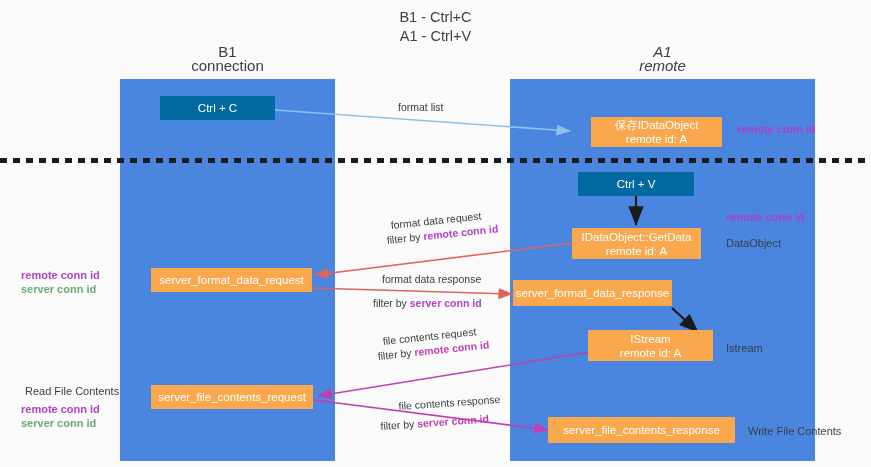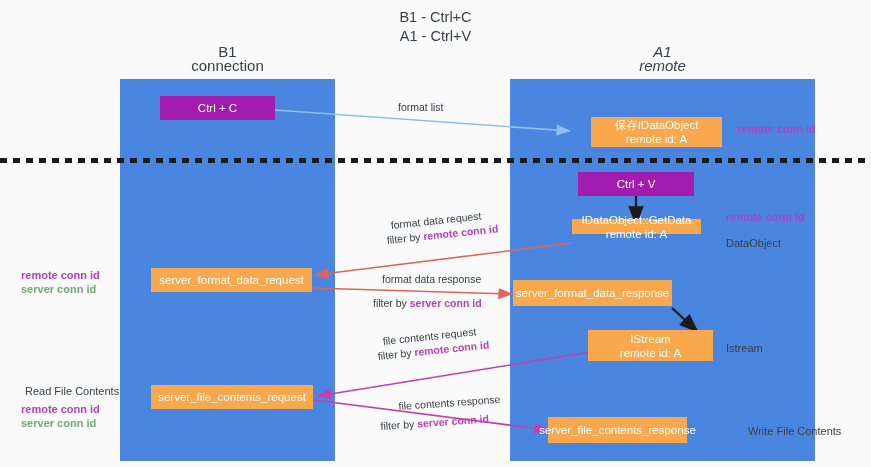--- a/index.html
+++ b/index.html
@@ -66,21 +66,21 @@
     flex-direction: column;
     align-items: center;
     justify-content: center;
     text-align: center;
     color: #ffffff;
     font-size: 11.5px;
     line-height: 14px;
     padding: 2px 4px;
     white-space: pre-line;
   }
-  .node.green { background: #a21caf; }
+  .node.green { background: #0369a1; }
   .node.orange { background: #f9a84d; }
 
   .edge-label {
     position: absolute;
     font-size: 10.5px;
     color: #3c4043;
     line-height: 15px;
     white-space: nowrap;
   }
   .edge-label .purple { color: #b23fc4; font-weight: bold; }
@@ -154,33 +154,33 @@
 
   <div class="divider"></div>
 
   <div class="node green" style="left:160px; top:96px; width:115px; height:24px;">Ctrl + C</div>
 
   <div class="node orange" style="left:570px; top:117px; width:131px; height:30px;margin-left:21px;">保存IDataObject
 remote id: A</div>
 
   <div class="node green" style="left:578px; top:172px; width:116px; height:24px;">Ctrl + V</div>
 
-  <div class="node orange" style="left:572px; top:219px; width:129px; height:15px;">IDataObject::GetData
+  <div class="node orange" style="left:572px; top:228px; width:129px; height:31px;">IDataObject::GetData
 remote id: A</div>
 
   <div class="node orange" style="left:151px; top:268px; width:161px; height:24px;">server_format_data_request</div>
 
   <div class="node orange" style="left:513px; top:280px; width:159px; height:26px;">server_format_data_response</div>
 
   <div class="node orange" style="left:588px; top:330px; width:125px; height:31px;">IStream
 remote id: A</div>
 
   <div class="node orange" style="left:151px; top:385px; width:162px; height:24px;">server_file_contents_request</div>
 
-  <div class="node orange" style="left:548px; top:417px; width:139px; height:26px;">server_file_contents_response</div>
+  <div class="node orange" style="left:548px; top:417px; width:187px; height:26px;">server_file_contents_response</div>
 
   <div class="edge-label" style="left:398px; top:100px;">format list</div>
 
   <div class="edge-label" style="left:390px; top:218px; transform: rotate(-6deg); transform-origin: left top;">format data request</div>
   <div class="edge-label" style="left:386px; top:233px; transform: rotate(-6deg); transform-origin: left top;"><span>filter by </span><span class="purple">remote conn id</span></div>
 
   <div class="edge-label" style="left:382px; top:272px;">format data response</div>
   <div class="edge-label" style="left:373px; top:296px;"><span>filter by </span><span class="purple">server conn id</span></div>
 
   <div class="edge-label" style="left:382px; top:334px; transform: rotate(-6deg); transform-origin: left top;">file contents request</div>

